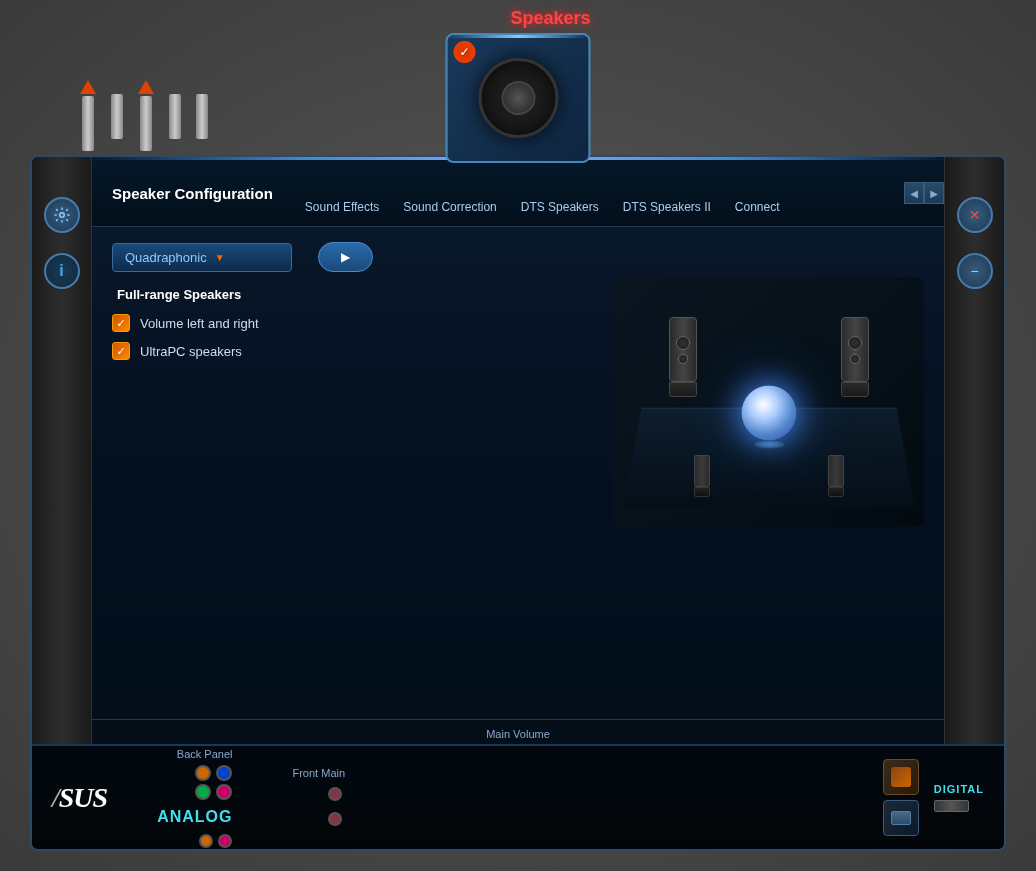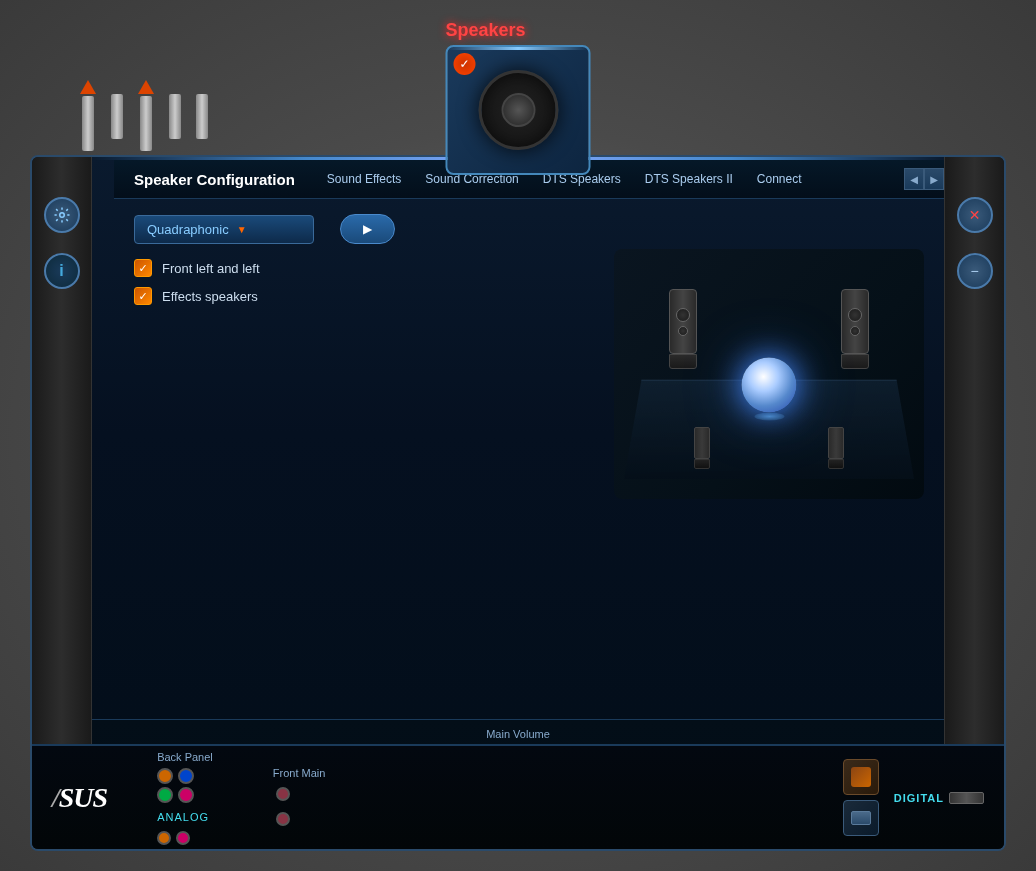--- a/index.html
+++ b/index.html
@@ -15,24 +15,24 @@
     
     .bg {
       position: absolute;
       top: 0; left: 0; right: 0; bottom: 0;
       background: radial-gradient(ellipse at center, #6b6b6b 0%, #4a4a4a 50%, #3a3a3a 100%);
     }
 
     
     .speaker-popup {
       position: absolute;
-      top: 20px;
+      top: 8px;
       left: 50%;
       transform: translateX(-50%);
-      text-align: left;
+      text-align: right;
       z-index: 10;
     }
 
     .speaker-popup-title {
       color: #ff4444;
       font-size: 18px;
       font-weight: bold;
       margin-bottom: 4px;
       text-shadow: 0 0 8px #ff2222;
     }
@@ -189,21 +189,20 @@
       background: linear-gradient(90deg, transparent, #4488cc, #88aaff, #4488cc, transparent);
     }
 
     
     .content-area {
       position: absolute;
       top: 3px;
       left: 60px;
       right: 60px;
       bottom: 130px;
-      padding-left: 22px;
     }
 
     
     .tab-bar {
       display: flex;
       align-items: center;
       padding: 8px 20px;
       border-bottom: 1px solid #1a3a5a;
       background: linear-gradient(180deg, #051828, #030e1a);
       position: relative;
@@ -216,20 +215,21 @@
       margin-right: 20px;
       white-space: nowrap;
     }
 
     .tab {
       color: #aaccee;
       font-size: 12px;
       padding: 4px 12px;
       cursor: pointer;
       white-space: nowrap;
+      margin-top: 28px;
     }
 
     .tab-nav-arrows {
       position: absolute;
       right: 0;
       display: flex;
     }
 
     .tab-nav-btn {
       width: 20px;
@@ -528,21 +528,21 @@
       font-size: 28px;
       font-style: italic;
       font-weight: bold;
       font-family: 'Times New Roman', serif;
       letter-spacing: -1px;
     }
 
     .panel-section {
       display: flex;
       flex-direction: column;
-      align-items: flex-start;
+      align-items: flex-end;
       gap: 5px;
     }
 
     .panel-label {
       color: #88aacc;
       font-size: 11px;
     }
 
     .panel-jacks {
       display: flex;
@@ -562,22 +562,22 @@
       border: 2px solid #555;
     }
 
     .jack-orange { background: #cc6600; }
     .jack-blue { background: #0044cc; }
     .jack-green { background: #00aa44; }
     .jack-pink { background: #cc0066; }
 
     .analog-label {
       color: #44ddee;
-      font-size: 11px;
-      font-weight: normal;
+      font-size: 16px;
+      font-weight: bold;
       letter-spacing: 1px;
     }
 
     .digital-label {
       color: #44ddee;
       font-size: 11px;
       font-weight: bold;
       letter-spacing: 1px;
     }
 
@@ -689,28 +689,29 @@
     <div class="main-content" style="position: relative;">
 
       <div class="config-row">
         <div class="dropdown-btn">
           <span>Quadraphonic</span>
           <span class="dropdown-arrow">▼</span>
         </div>
         <div class="play-btn"></div>
       </div>
 
+      <div class="full-range-label">Full-range Speakers</div>
 
       <div class="checkbox-row">
         <div class="checkbox-custom">✓</div>
-        <span class="checkbox-label">Front left and left</span>
+        <span class="checkbox-label">Volume left and right</span>
       </div>
       <div class="checkbox-row">
         <div class="checkbox-custom">✓</div>
-        <span class="checkbox-label">Effects speakers</span>
+        <span class="checkbox-label">UltraPC speakers</span>
       </div>
 
       <div class="speaker-viz">
         <div class="viz-stage">
 
           <div class="stage-floor"></div>
 
           <div style="position:absolute; left:55px; top:40px;">
             <div class="viz-speaker-large">
               <div class="viz-speaker-cone"></div>
@@ -809,20 +810,20 @@
 
     <div class="right-footer">
       <div style="display:flex;flex-direction:column;align-items:center;gap:5px;">
         <div class="footer-icon-btn">
           <div style="width:20px;height:20px;background:linear-gradient(135deg,#8b4513,#cc6600);border-radius:3px;"></div>
         </div>
         <div class="footer-icon-btn2">
           <div style="width:20px;height:14px;background:linear-gradient(180deg,#4a6a8a,#2a4a6a);border-radius:2px;border:1px solid #5a7a9a;"></div>
         </div>
       </div>
-      <div style="display:flex;align-items:flex-end;gap:5px;">
+      <div style="display:flex;flex-direction:column;align-items:flex-start;gap:5px;">
         <div class="digital-label">DIGITAL</div>
         <div class="digital-icon"></div>
       </div>
     </div>
   </div>
 
 </div>
 
 </body></html>

